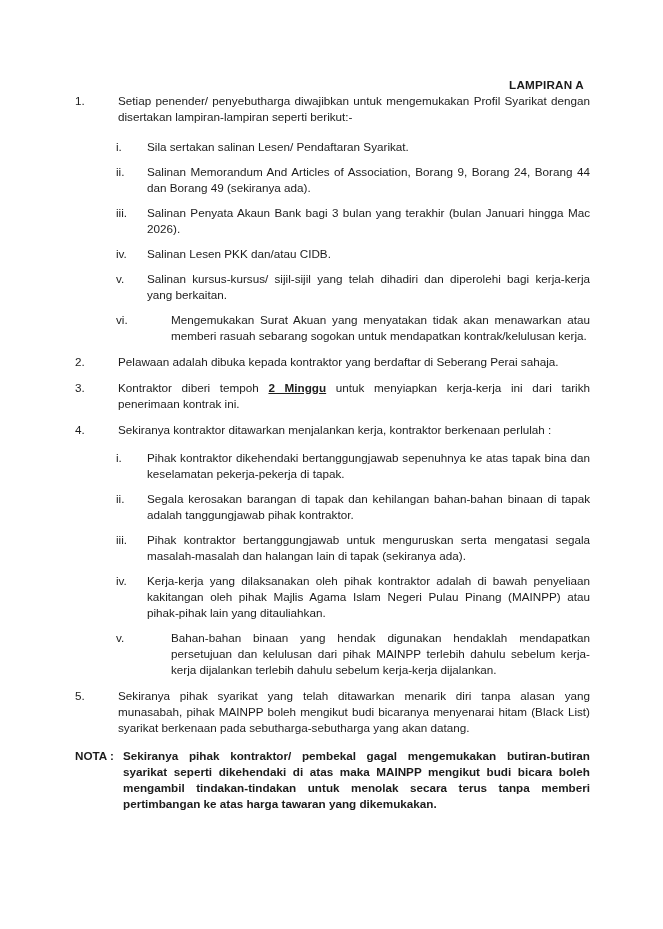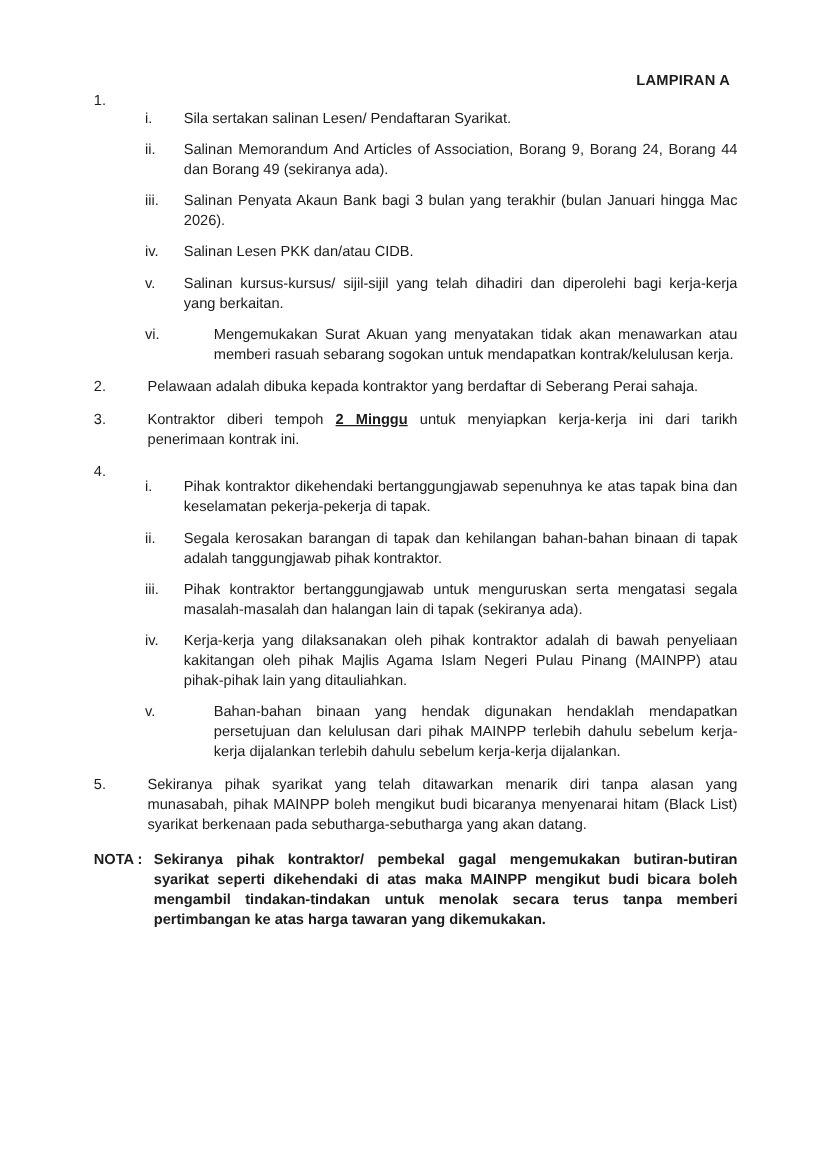--- a/index.html
+++ b/index.html
@@ -9,20 +9,21 @@
     font-family: "Liberation Sans", sans-serif;
     font-size: 11.7px;
     line-height: 16px;
     color: #1c1c1c;
     overflow: hidden;
   }
   .page {
     box-sizing: border-box;
     width: 663px; height: 809px;
     padding: 57px 73px 0 75px;
+    margin-top: 20px;
   }
   .lampiran {
     text-align: right;
     font-weight: bold;
     padding-right: 6px;
     letter-spacing: 0.2px;
   }
   .title {
     text-align: center;
     font-weight: bold;
@@ -52,20 +53,21 @@
 <body>
 
 <div class="page">
 
   <div class="lampiran">LAMPIRAN A</div>
 
 
   <div class="item">
     <div class="num">1.</div>
     <div class="body">
+      <p>Setiap penender/ penyebutharga diwajibkan untuk mengemukakan Profil Syarikat dengan disertakan lampiran-lampiran seperti berikut:-</p>
       <div class="sublist-1">
         <div class="sub">
           <div class="sub-num">i.</div>
           <p class="sub-body">Sila sertakan salinan Lesen/ Pendaftaran Syarikat.</p>
         </div>
         <div class="sub">
           <div class="sub-num">ii.</div>
           <p class="sub-body">Salinan Memorandum And Articles of Association, Borang 9, Borang 24, Borang 44 dan Borang 49 (sekiranya ada).</p>
         </div>
         <div class="sub">
@@ -98,20 +100,21 @@
   <div class="item">
     <div class="num">3.</div>
     <div class="body">
       <p><span>Kontraktor diberi tempoh </span><span class="emph">2 Minggu</span><span> untuk menyiapkan kerja-kerja ini dari tarikh penerimaan kontrak ini.</span></p>
     </div>
   </div>
 
   <div class="item item-4">
     <div class="num">4.</div>
     <div class="body">
+      <p>Sekiranya kontraktor ditawarkan menjalankan kerja, kontraktor berkenaan perlulah :</p>
       <div class="sublist-4">
         <div class="sub">
           <div class="sub-num">i.</div>
           <p class="sub-body">Pihak kontraktor dikehendaki bertanggungjawab sepenuhnya ke atas tapak bina dan keselamatan pekerja-pekerja di tapak.</p>
         </div>
         <div class="sub">
           <div class="sub-num">ii.</div>
           <p class="sub-body">Segala kerosakan barangan di tapak dan kehilangan bahan-bahan binaan di tapak adalah tanggungjawab pihak kontraktor.</p>
         </div>
         <div class="sub">

